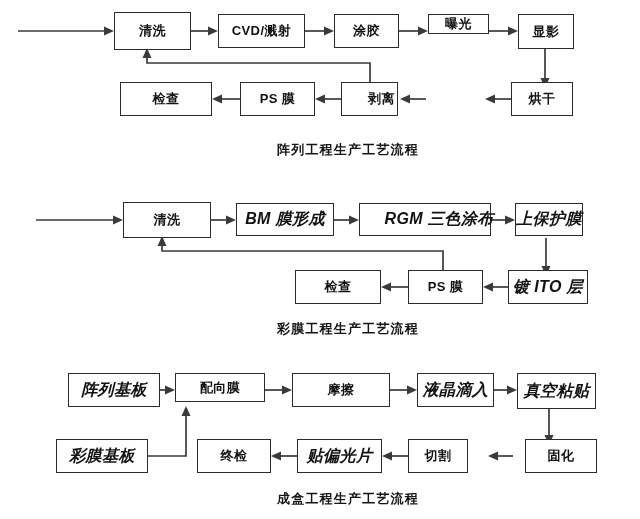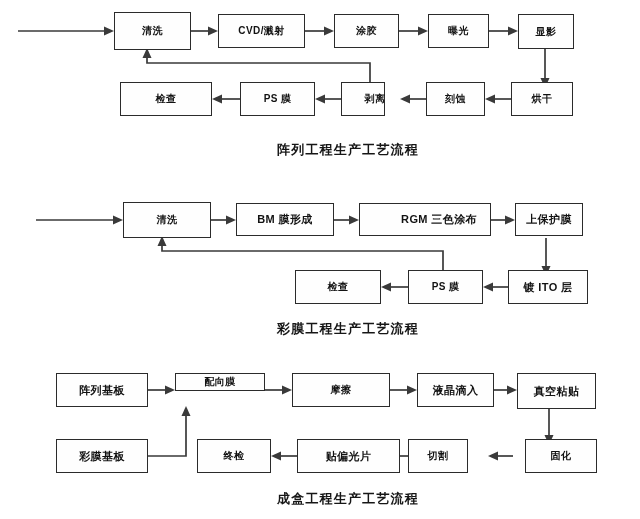--- a/index.html
+++ b/index.html
@@ -40,27 +40,27 @@
   #diagram-2 .svg-layer { height: 167px; }
 
   .node {
     position: absolute;
     box-sizing: border-box;
     border: 1.6px solid #2b2b2b;
     background: #fefefe;
     display: flex;
     align-items: center;
     justify-content: center;
-    font-size: 10px;
+    font-size: 13px;
     letter-spacing: 0.4px;
     color: #121212;
     white-space: nowrap;
     font-weight: 600;
   }
-  .node.small { font-size: 11px; }
+  .node.small { font-size: 16px; font-style: italic; }
 
   .caption {
     position: absolute;
     left: 0;
     width: 640px;
     text-align: center;
     font-size: 13px;
     font-weight: 700;
     letter-spacing: 1.2px;
     color: #161616;
@@ -117,33 +117,30 @@
 
     <div class="node" style="left:114px; top:12px;  width:77px; height:38px;">
         <span>清洗</span>
       </div>
     <div class="node" style="left:218px; top:14px;  width:87px; height:34px;">
         <span>CVD/溅射</span>
       </div>
     <div class="node" style="left:334px; top:14px;  width:65px; height:34px;">
         <span>涂胶</span>
       </div>
-    <div class="node" style="left:428px; top:14px;  width:61px; height:34px;">
+    <div class="node" style="left:428px; top:14px;  width:61px; height:20px;">
         <span>曝光</span>
       </div>
     <div class="node" style="left:518px; top:14px;  width:56px; height:35px;">
         <span>显影</span>
       </div>
     <div class="node" style="left:511px; top:82px;  width:62px; height:34px;">
         <span>烘干</span>
       </div>
-    <div class="node" style="left:426px; top:82px;  width:59px; height:34px;">
-        <span>刻蚀</span>
-      </div>
-    <div class="node" style="left:341px; top:82px;  width:44px; height:34px;padding-left:24px;">
+    <div class="node" style="left:341px; top:82px;  width:57px; height:34px;padding-left:24px;">
         <span>剥离</span>
       </div>
     <div class="node" style="left:240px; top:82px;  width:75px; height:34px;">
         <span>PS 膜</span>
       </div>
     <div class="node" style="left:120px; top:82px;  width:92px; height:34px;">
         <span>检查</span>
       </div>
 
     <div class="caption">阵列工程生产工艺流程</div>
@@ -226,42 +223,42 @@
       <path class="edge" d="M408,104 L392,104"></path>
       <polygon class="edge-head" points="392,99.5 382,104 392,108.5"></polygon>
 
       <path class="edge" d="M297,104 L281,104"></path>
       <polygon class="edge-head" points="281,99.5 271,104 281,108.5"></polygon>
 
       <path class="edge" d="M148,104 L186,104 L186,64"></path>
       <polygon class="edge-head" points="181.5,64 186,54 190.5,64"></polygon>
     </svg>
 
-    <div class="node small" style="left:56px;  top:21px; width:92px; height:34px;">
+    <div class="node small" style="left:68px;  top:21px; width:92px; height:34px;">
         <span>阵列基板</span>
       </div>
-    <div class="node" style="left:175px; top:21px; width:90px; height:18px;text-align:center;">
+    <div class="node" style="left:175px; top:21px; width:90px; height:29px;text-align:center;">
         <span>配向膜</span>
       </div>
     <div class="node small" style="left:417px; top:21px; width:77px; height:34px;">
         <span>液晶滴入</span>
       </div>
     <div class="node" style="left:292px; top:21px; width:98px; height:34px;">
         <span>摩擦</span>
       </div>
     <div class="node small" style="left:517px; top:21px; width:79px; height:36px;">
         <span>真空粘贴</span>
       </div>
     <div class="node" style="left:525px; top:87px; width:72px; height:34px;">
         <span>固化</span>
       </div>
     <div class="node" style="left:408px; top:87px; width:60px; height:34px;">
         <span>切割</span>
       </div>
-    <div class="node small" style="left:297px; top:87px; width:103px; height:34px;">
+    <div class="node small" style="left:297px; top:87px; width:85px; height:34px;">
         <span>贴偏光片</span>
       </div>
     <div class="node" style="left:197px; top:87px; width:74px; height:34px;">
         <span>终检</span>
       </div>
     <div class="node small" style="left:56px;  top:87px; width:92px; height:34px;">
         <span>彩膜基板</span>
       </div>
 
     <div class="caption">成盒工程生产工艺流程</div>

